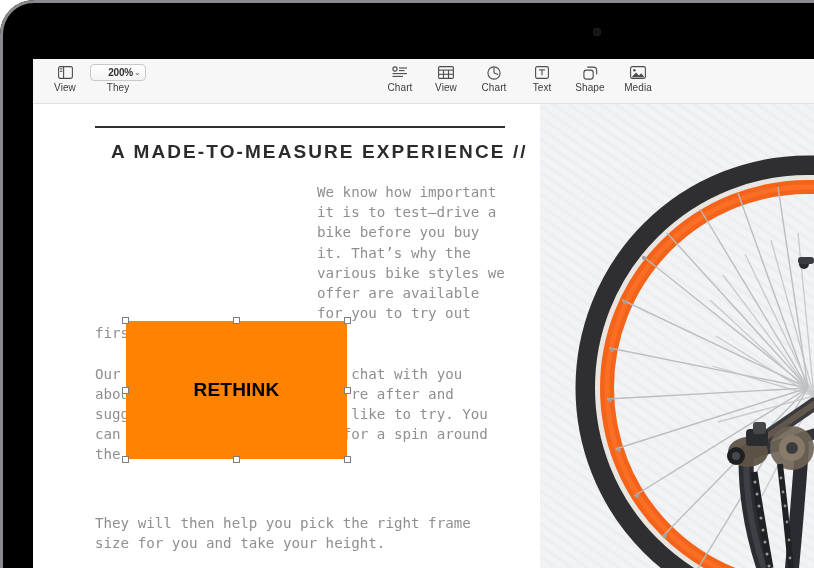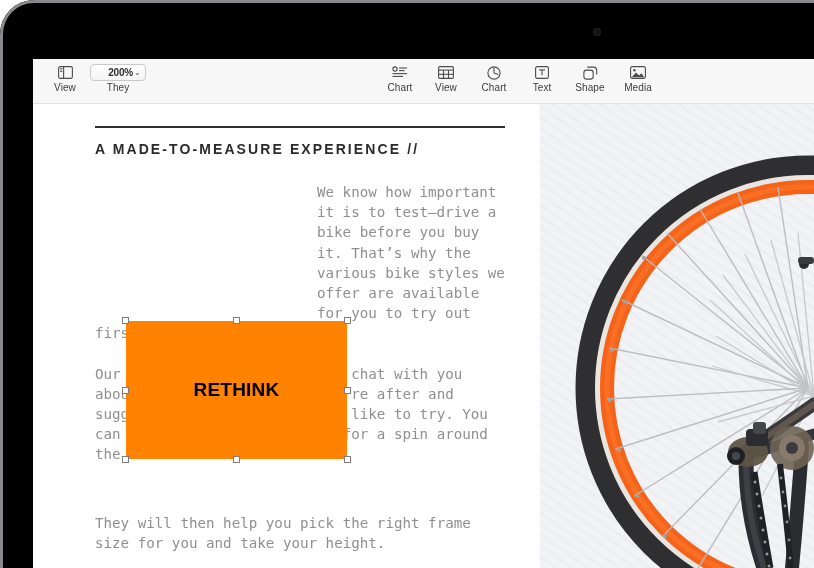--- a/index.html
+++ b/index.html
@@ -123,23 +123,23 @@
   #rule-line {
     position: absolute;
     left: 0; top: 22px;
     width: 410px;
     height: 2px;
     background: #30302f;
   }
 
   #doc-heading {
     position: absolute;
-    left: 0; top: 37px;
+    left: 16px; top: 37px;
     width: 430px;
-    font-size: 14px;
+    font-size: 19px;
     font-weight: 700;
     letter-spacing: 2.1px;
     color: #2b2b2b;
     white-space: nowrap;
   }
 
   
   #body-text {
     position: absolute;
     left: 0; top: 78px;

